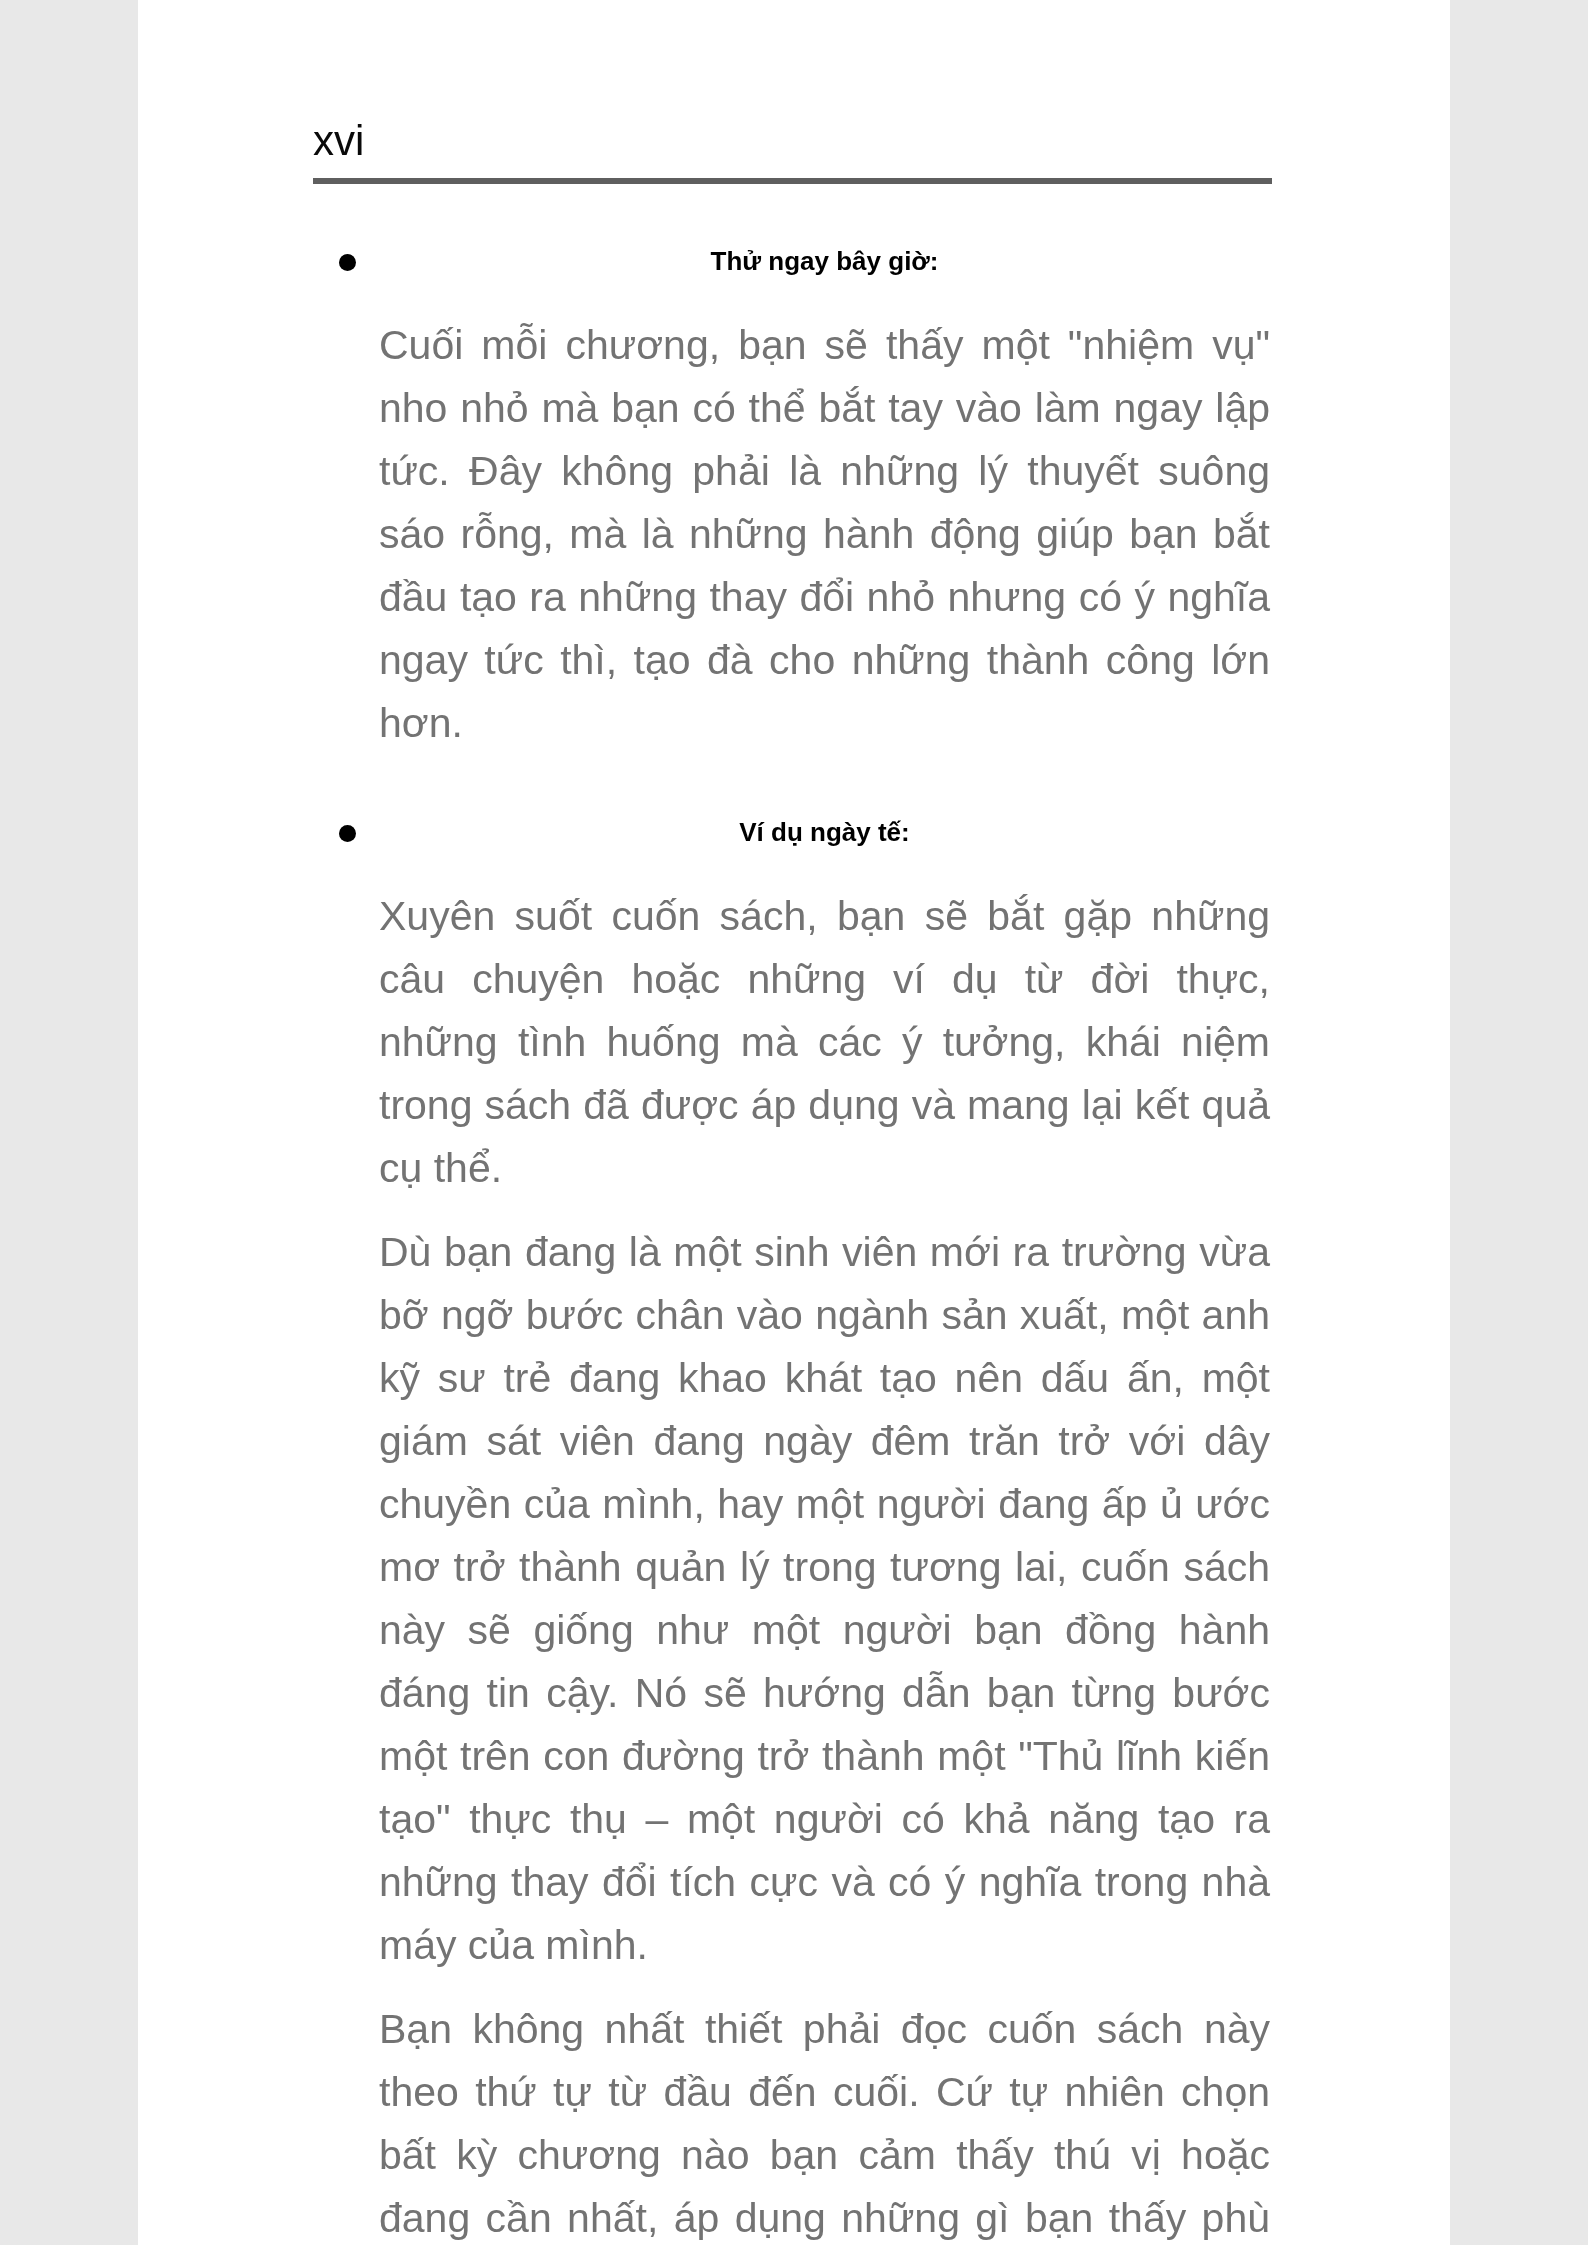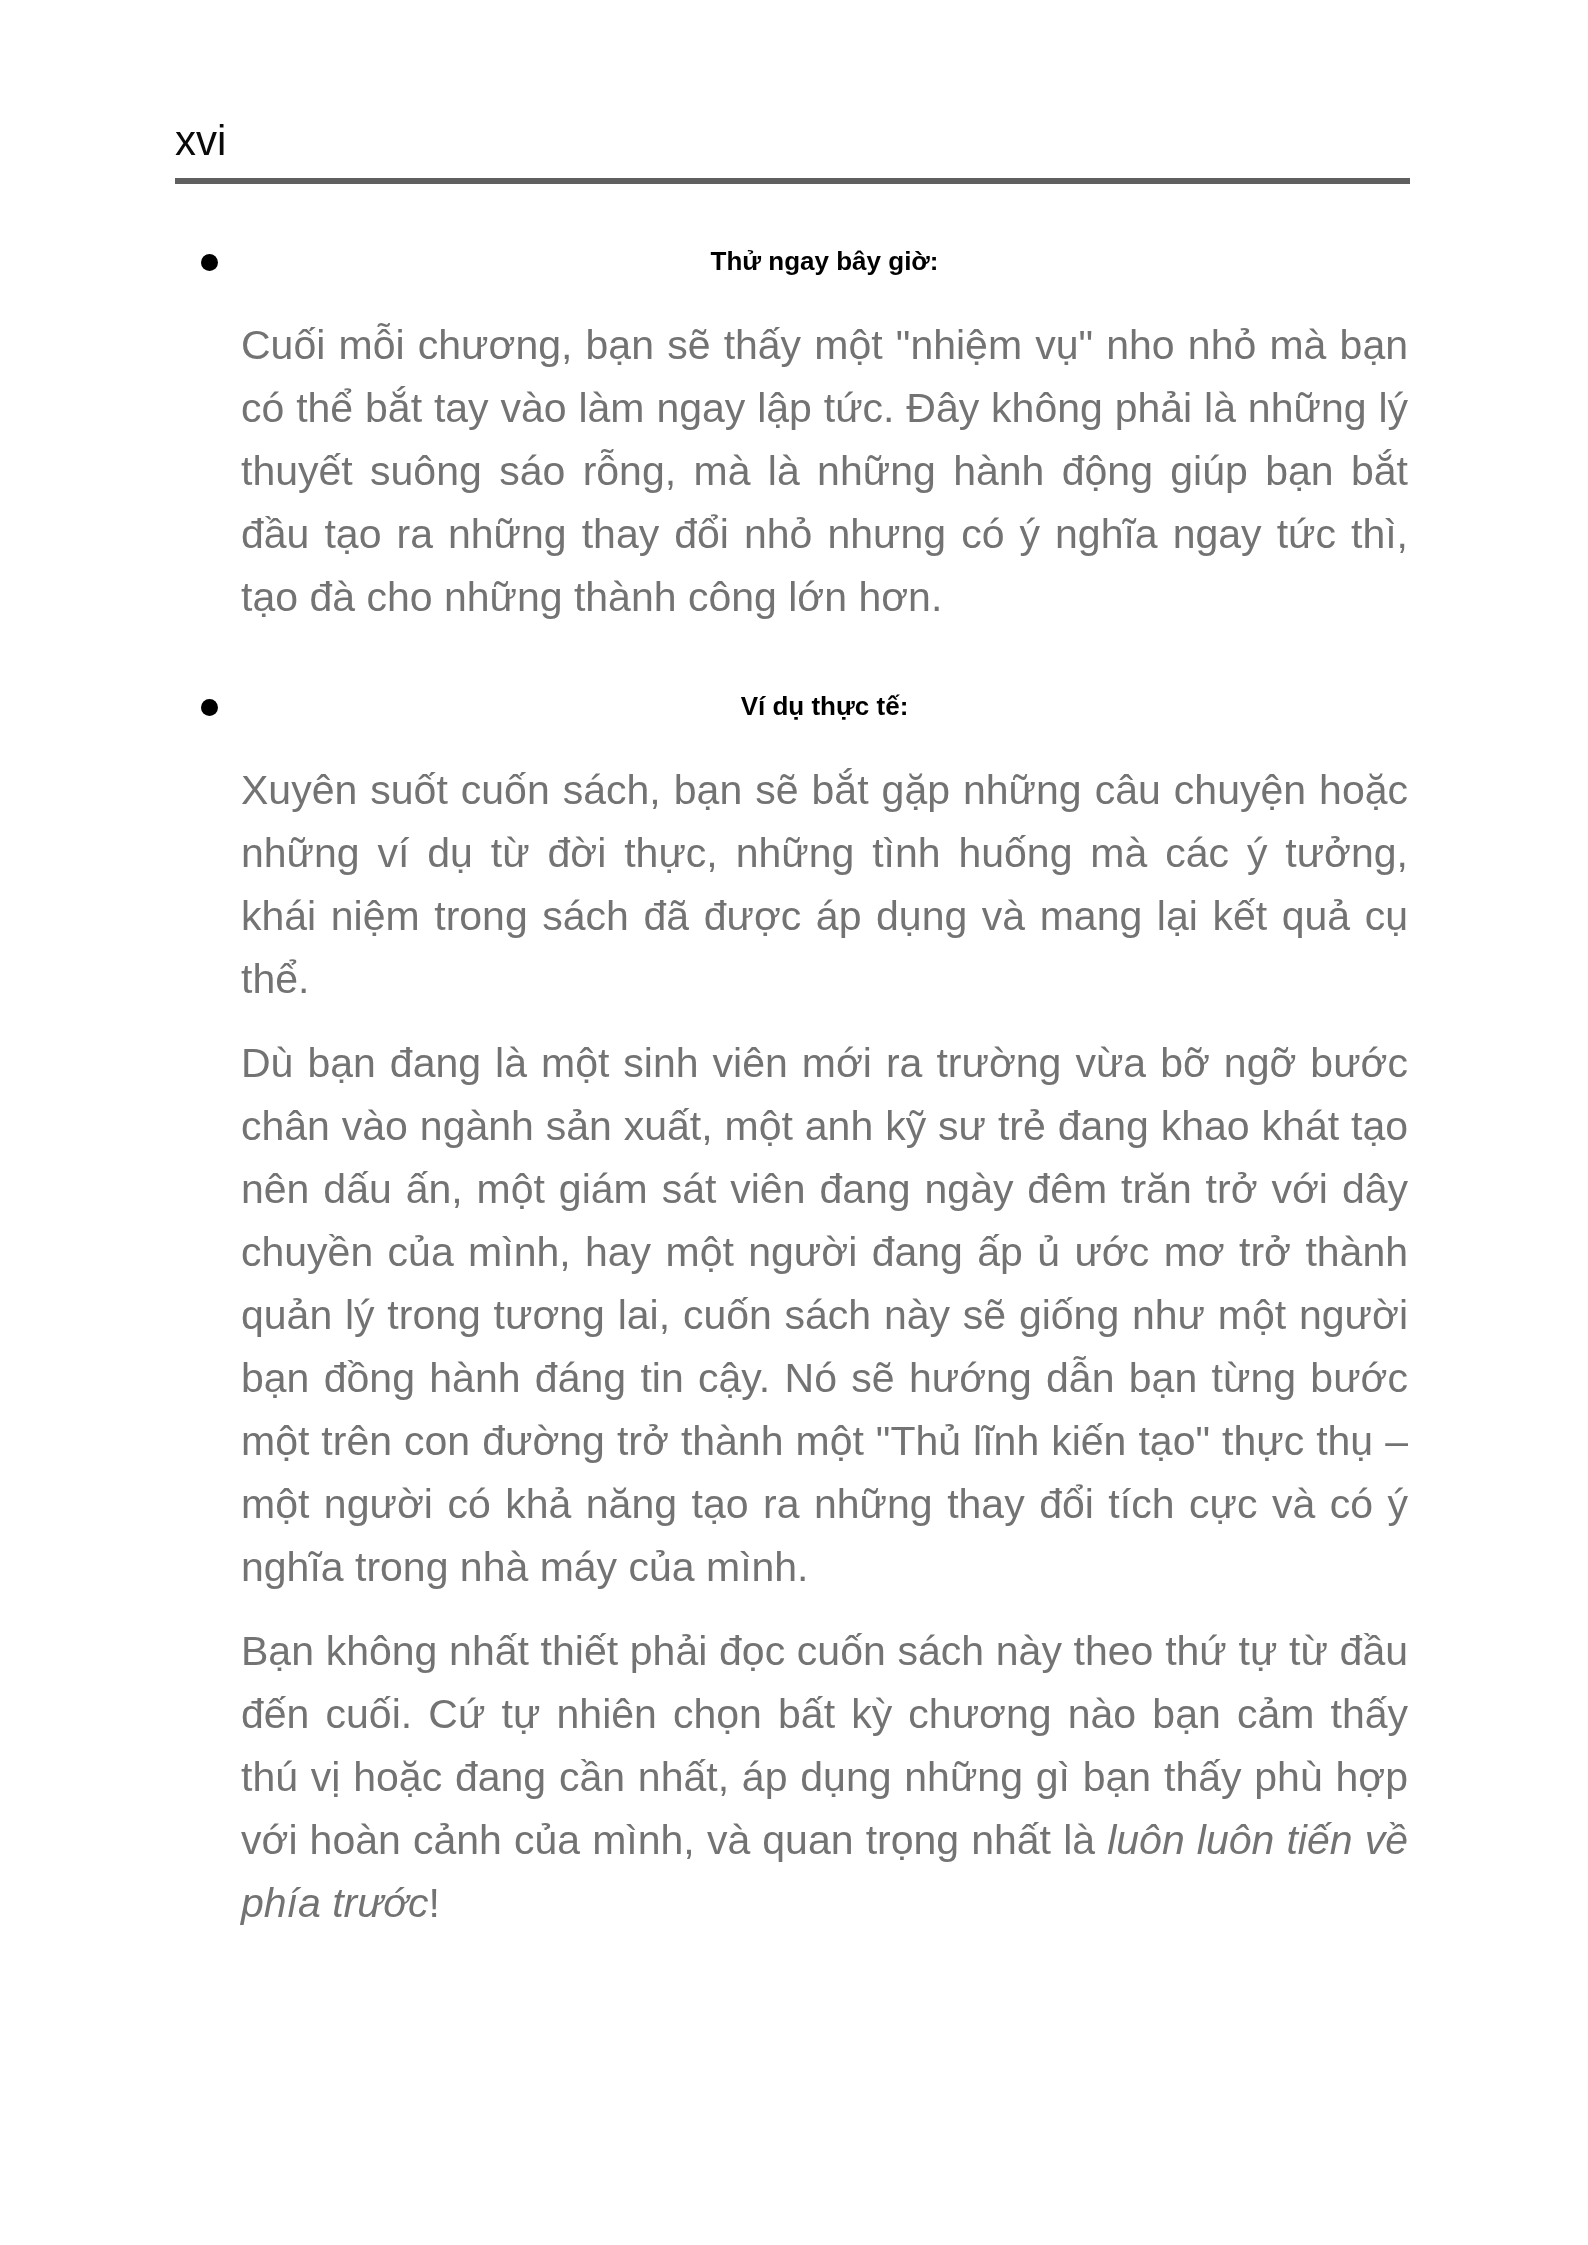--- a/index.html
+++ b/index.html
@@ -1,18 +1,18 @@
 <!DOCTYPE html>
 <html lang="vi"><head>
 <meta charset="utf-8">
 <style>
   html, body { margin: 0; padding: 0; background: #e8e8e8; }
   .page {
     position: relative;
-    width: 1588px;
+    width: 1312px;
     height: 2245px;
     margin: 0 auto;
     background: #ffffff;
     box-sizing: border-box;
     font-family: "Liberation Sans", sans-serif;
     color: #000000;
     overflow: hidden;
   }
   .page-header {
     display: flex;
@@ -88,21 +88,21 @@
       <h3 class="bullet-heading">
         <span class="bullet-dot"></span>
         <span>Thử ngay bây giờ:</span>
       </h3>
       <p class="para">Cuối mỗi chương, bạn sẽ thấy một "nhiệm vụ" nho nhỏ mà bạn có thể bắt tay vào làm ngay lập tức. Đây không phải là những lý thuyết suông sáo rỗng, mà là những hành động giúp bạn bắt đầu tạo ra những thay đổi nhỏ nhưng có ý nghĩa ngay tức thì, tạo đà cho những thành công lớn hơn.</p>
     </section>
 
     <section class="bullet-section">
       <h3 class="bullet-heading">
         <span class="bullet-dot"></span>
-        <span>Ví dụ thực tế:</span>
+        <span>Ví dụ ngày tế:</span>
       </h3>
       <p class="para">Xuyên suốt cuốn sách, bạn sẽ bắt gặp những câu chuyện hoặc những ví dụ từ đời thực, những tình huống mà các ý tưởng, khái niệm trong sách đã được áp dụng và mang lại kết quả cụ thể.</p>
       <p class="para">Dù bạn đang là một sinh viên mới ra trường vừa bỡ ngỡ bước chân vào ngành sản xuất, một anh kỹ sư trẻ đang khao khát tạo nên dấu ấn, một giám sát viên đang ngày đêm trăn trở với dây chuyền của mình, hay một người đang ấp ủ ước mơ trở thành quản lý trong tương lai, cuốn sách này sẽ giống như một người bạn đồng hành đáng tin cậy. Nó sẽ hướng dẫn bạn từng bước một trên con đường trở thành một "Thủ lĩnh kiến tạo" thực thụ – một người có khả năng tạo ra những thay đổi tích cực và có ý nghĩa trong nhà máy của mình.</p>
       <p class="para">
         <span>Bạn không nhất thiết phải đọc cuốn sách này theo thứ tự từ đầu đến cuối. Cứ tự nhiên chọn bất kỳ chương nào bạn cảm thấy thú vị hoặc đang cần nhất, áp dụng những gì bạn thấy phù hợp với hoàn cảnh của mình, và quan trọng nhất là </span><em>luôn luôn tiến về phía trước</em><span>!</span>
       </p>
     </section>
 
   </main>
 </div>

